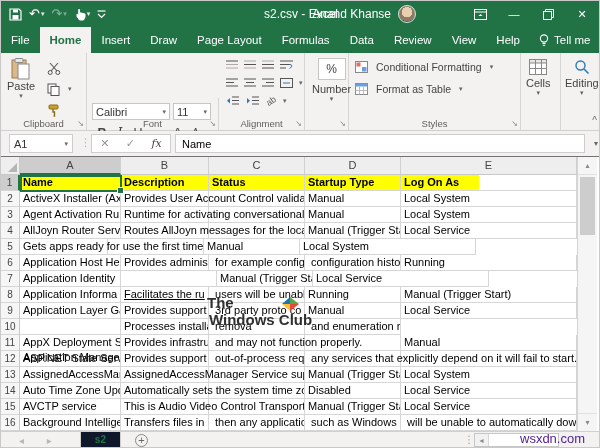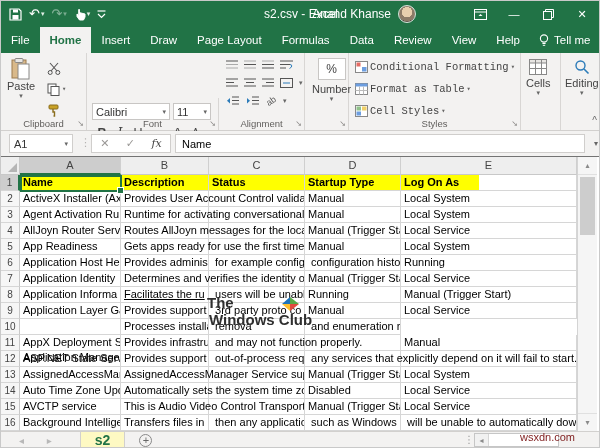--- a/index.html
+++ b/index.html
@@ -24,21 +24,21 @@
   .tabspacer{flex:1;}
   .tellme,.share{display:flex;align-items:center;gap:5px;padding:0 9px;white-space:nowrap;}
   
   .ribbon{position:absolute;left:0;top:52px;width:600px;height:78px;background:#f3f2f1;border-bottom:1px solid #d2d0ce;
           display:flex;box-sizing:border-box;}
   .rgroup{position:relative;border-right:1px solid #d8d6d4;box-sizing:border-box;flex:none;}
   .glabel{position:absolute;bottom:1px;left:0;right:0;text-align:center;font-size:9.5px;color:#605e5c;}
   .launcher{position:absolute;bottom:2px;right:2px;font-size:8px;color:#8a8886;line-height:8px;}
   .bigbtn{display:flex;flex-direction:column;align-items:center;font-size:11px;color:#444;}
   .ddarrow{font-size:7px;color:#666;}
-  .mini{display:flex;align-items:center;gap:2px;height:18px;color:#444;font-family:Liberation Mono, monospace;}
+  .mini{display:flex;align-items:center;gap:8px;height:18px;color:#444;}
   .fontcombo{background:#fff;border:1px solid #c8c6c4;height:17px;display:flex;align-items:center;
              justify-content:space-between;font-size:11px;color:#333;padding:0 3px;box-sizing:border-box;}
   .letterbtn{font-size:12.5px;color:#444;width:14px;text-align:center;}
   .colorbar{display:inline-block;width:13px;height:3px;margin-top:-2px;}
   .collapse{position:absolute;right:4px;bottom:4px;font-size:10px;color:#666;}
   svg{display:block;}
   
   .fbar{position:absolute;left:0;top:130px;width:600px;height:26px;background:#f3f2f1;border-bottom:1px solid #737373;box-sizing:border-box;}
   .namebox{position:absolute;left:8px;top:3px;width:64px;height:19px;background:#fff;border:1px solid #d0cecc;
            font-size:11px;color:#333;display:flex;align-items:center;justify-content:space-between;padding:0 4px;box-sizing:border-box;}
@@ -71,34 +71,34 @@
   .selbox{position:absolute;left:19px;top:0;width:102px;height:17px;border:2px solid #217346;box-sizing:border-box;z-index:3;}
   .selbox:after{content:"";position:absolute;right:-4px;bottom:-4px;width:5px;height:5px;background:#217346;border:1px solid #fff;}
   
   .vscroll{position:absolute;left:576px;top:156px;width:20px;height:274px;background:#f5f5f5;border-left:1px solid #d4d4d4;box-sizing:border-box;}
   .varrow{height:17px;display:flex;align-items:center;justify-content:center;font-size:8px;color:#8a8a8a;border-bottom:1px solid #e0e0e0;}
   .vthumb{position:absolute;left:2px;top:20px;width:15px;height:58px;background:#cdcdcd;}
   .varrow.bottom{position:absolute;bottom:0;left:0;right:0;border-top:1px solid #e0e0e0;border-bottom:none;}
   
   .sheetbar{position:absolute;left:0;top:430px;width:600px;height:18px;background:#f3f2f1;border-top:1px solid #d2d0ce;box-sizing:border-box;display:flex;align-items:center;}
   .snav{color:#b8b8b8;font-size:10px;margin-left:18px;letter-spacing:10px;}
-  .stab{height:17px;background:#fef9c3;border-left:1px solid #d2d0ce;border-right:1px solid #d2d0ce;border-bottom:2px solid #217346;
-        color:#217346;font-weight:bold;font-size:14px;display:flex;align-items:center;padding:0 14px;margin-left:18px;box-sizing:border-box;}
+  .stab{height:17px;background:#0f172a;border-left:1px solid #d2d0ce;border-right:1px solid #d2d0ce;border-bottom:2px solid #217346;
+        color:#217346;font-weight:bold;font-size:10px;display:flex;align-items:center;padding:0 14px;margin-left:18px;box-sizing:border-box;}
   .addsheet{width:13px;height:13px;border:1px solid #898989;border-radius:50%;color:#666;font-size:11px;line-height:11px;
             text-align:center;margin-left:14px;box-sizing:border-box;}
   .sdots{position:absolute;left:463px;top:433px;color:#999;font-size:10px;}
   .hscroll{position:absolute;left:473px;top:432px;width:85px;height:14px;border:1px solid #c6c6c6;background:#fff;box-sizing:border-box;display:flex;}
   .harrow{width:14px;height:100%;background:#f1f1f1;border-right:1px solid #d6d6d6;color:#8a8a8a;font-size:8px;
           display:flex;align-items:center;justify-content:center;box-sizing:border-box;}
   
   .wm{position:absolute;z-index:5;color:#2f2f2f;font-weight:600;}
   .wm1{left:206px;top:293px;font-size:15px;}
   .wm2{left:208px;top:310px;font-size:15px;}
   .wmlogo{position:absolute;left:281px;top:296px;z-index:5;}
-  .wmcorner{position:absolute;left:519px;top:430px;z-index:6;font-size:11px;color:#7f1d1d;}
+  .wmcorner{position:absolute;left:519px;top:430px;z-index:6;font-size:13px;color:#4c1d95;}
 </style>
 </head>
 <body>
 
 <div id="app">
 
   <div class="titlebar">
     <div class="qat">
       <span class="qbtn">
         <svg width="13" height="13" viewBox="0 0 13 13">
@@ -357,30 +357,20 @@
           <svg width="13" height="12" viewBox="0 0 13 12">
               <rect x="0.5" y="0.5" width="12" height="11" fill="#fff" stroke="#888"></rect>
               <rect x="0.5" y="0.5" width="12" height="3" fill="#6d9ee0"></rect>
               <line x1="4.5" y1="3.5" x2="4.5" y2="11.5" stroke="#bbb"></line>
               <line x1="8.5" y1="3.5" x2="8.5" y2="11.5" stroke="#bbb"></line>
               <line x1="0.5" y1="7.5" x2="12.5" y2="7.5" stroke="#bbb"></line>
             </svg>
           <span>Format as Table</span>
           <span class="ddarrow">▾</span>
         </span>
-        <span class="mini">
-          <svg width="13" height="12" viewBox="0 0 13 12">
-              <rect x="0.5" y="0.5" width="12" height="11" fill="#fff" stroke="#888"></rect>
-              <rect x="1.5" y="1.5" width="4.5" height="4" fill="#8fc18a"></rect>
-              <rect x="7" y="1.5" width="4.5" height="4" fill="#f0d069"></rect>
-              <rect x="1.5" y="6.5" width="4.5" height="4" fill="#6d9ee0"></rect>
-            </svg>
-          <span>Cell Styles</span>
-          <span class="ddarrow">▾</span>
-        </span>
       </div>
       <span class="glabel">Styles</span>
       <span class="launcher">↘</span>
     </div>
 
     <div class="rgroup" style="width:40px;">
       <div class="bigbtn" style="position:absolute;left:5px;top:6px;">
         <svg width="18" height="16" viewBox="0 0 18 16">
             <rect x="0.5" y="0.5" width="17" height="15" fill="#fff" stroke="#888"></rect>
             <rect x="0.5" y="0.5" width="17" height="3.5" fill="#e8e6e3" stroke="#888"></rect>
@@ -492,23 +482,20 @@
               <span class="ct" style="width: 92px;"></span>
             </div>
             <div class="cell" style="width: 96px;">
               <span class="ct" style="width: 92px;">Manual (Trigger Sta</span>
             </div>
             <div class="cell" style="width: 176px;">
               <span class="ct" style="width: 172px;">Local Service</span>
             </div>
           </div><div class="grow">
             <div class="rowhdr">5</div>
-            <div class="cell" style="width: 101px;">
-              <span class="ct" style="width: 97px;">App Readiness</span>
-            </div>
             <div class="cell" style="width: 88px;">
               <span class="ct" style="width: 180px;">Gets apps ready for use the first time a</span>
             </div>
             <div class="cell" style="width: 96px;">
               <span class="ct" style="width: 92px;"></span>
             </div>
             <div class="cell" style="width: 96px;">
               <span class="ct" style="width: 92px;">Manual</span>
             </div>
             <div class="cell" style="width: 176px;">
@@ -528,23 +515,20 @@
             <div class="cell" style="width: 96px;">
               <span class="ct" style="width: 92px;"> configuration histo</span>
             </div>
             <div class="cell" style="width: 176px;">
               <span class="ct" style="width: 172px;">Running</span>
             </div>
           </div><div class="grow">
             <div class="rowhdr">7</div>
             <div class="cell" style="width: 101px;">
               <span class="ct" style="width: 97px;">Application Identity</span>
-            </div>
-            <div class="cell" style="width: 88px;">
-              <span class="ct" style="width: 180px;">Determines and verifies the identity o</span>
             </div>
             <div class="cell" style="width: 96px;">
               <span class="ct" style="width: 92px;"></span>
             </div>
             <div class="cell" style="width: 96px;">
               <span class="ct" style="width: 92px;">Manual (Trigger Sta</span>
             </div>
             <div class="cell" style="width: 176px;">
               <span class="ct" style="width: 172px;">Local Service</span>
             </div>

